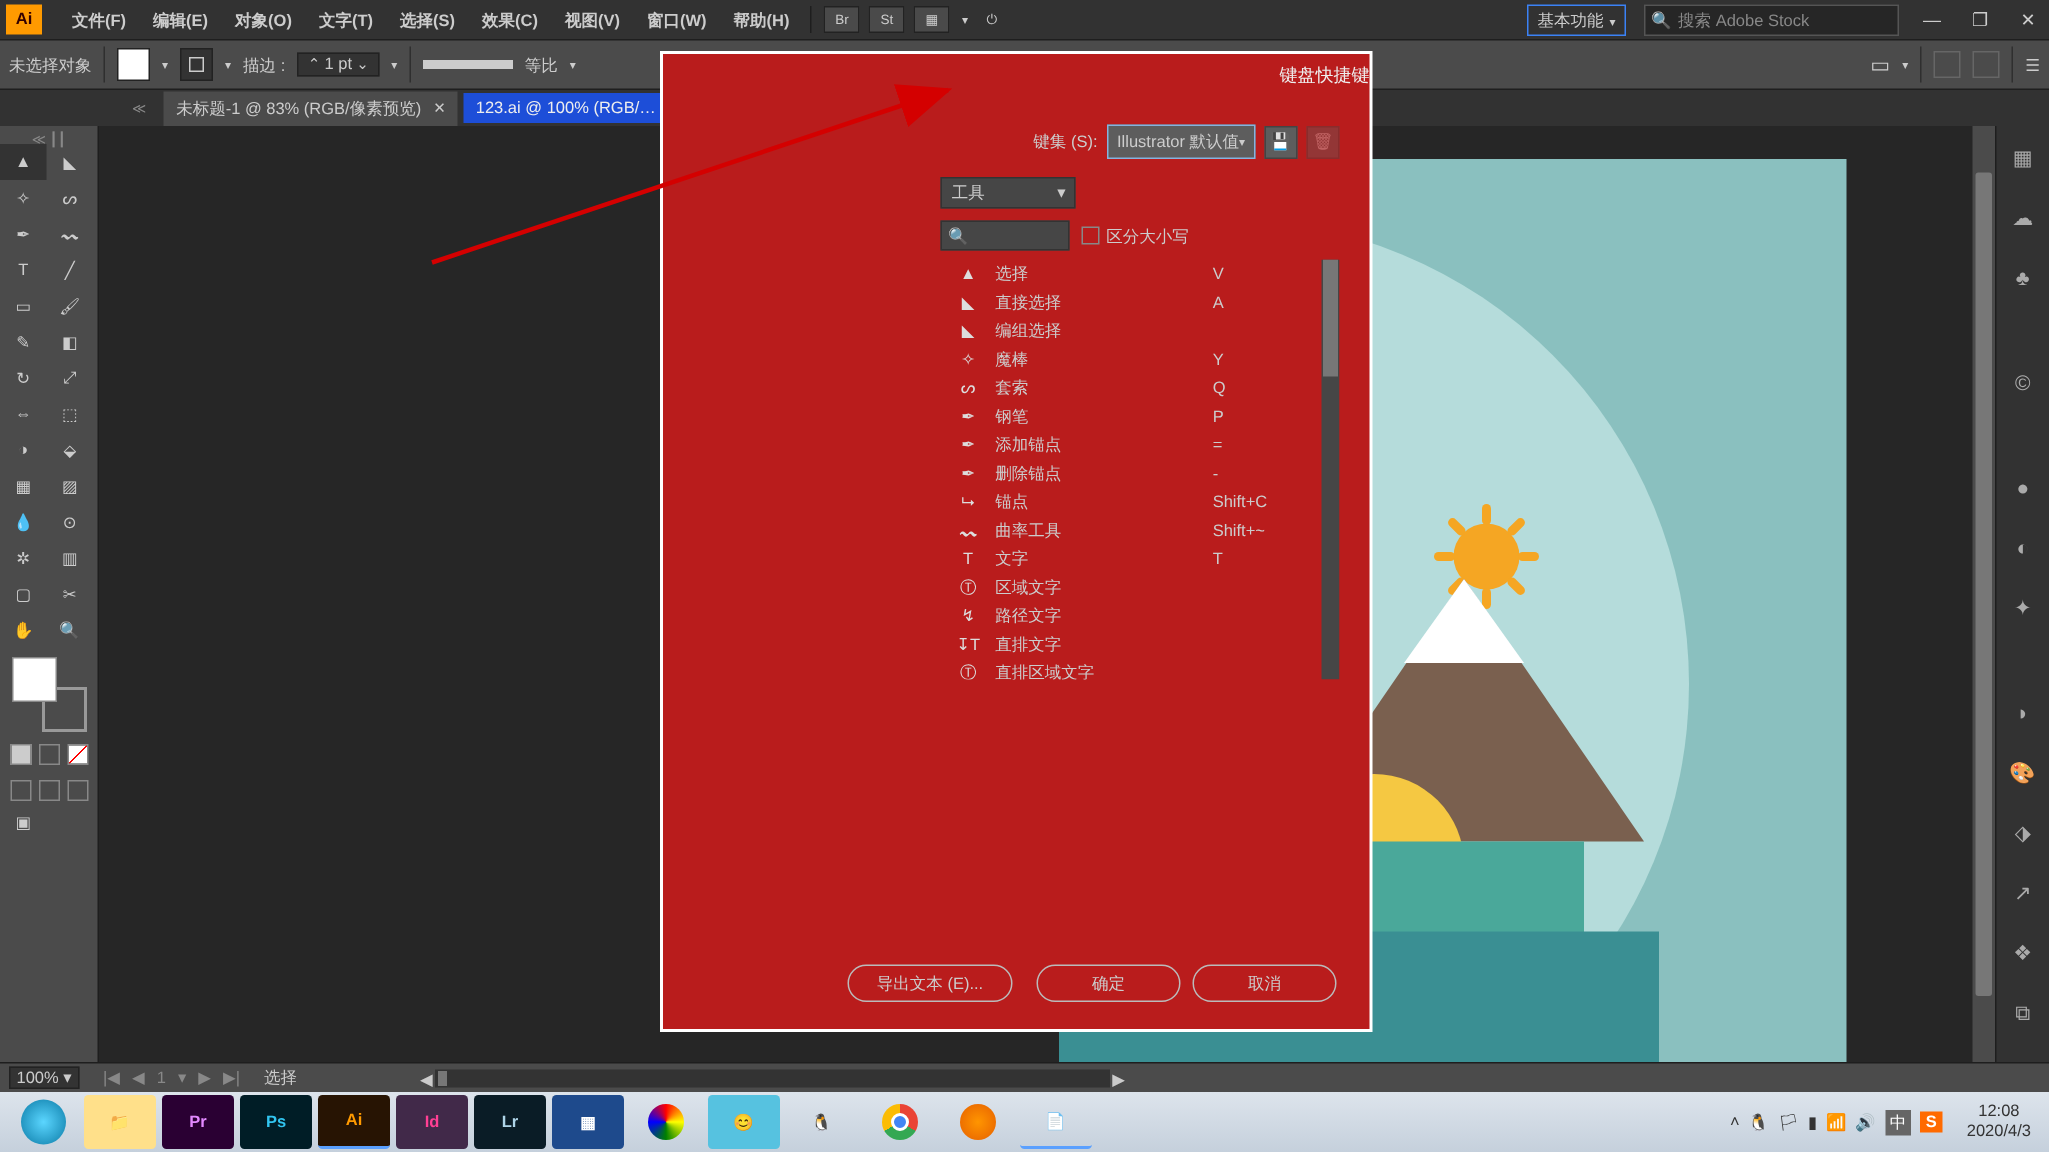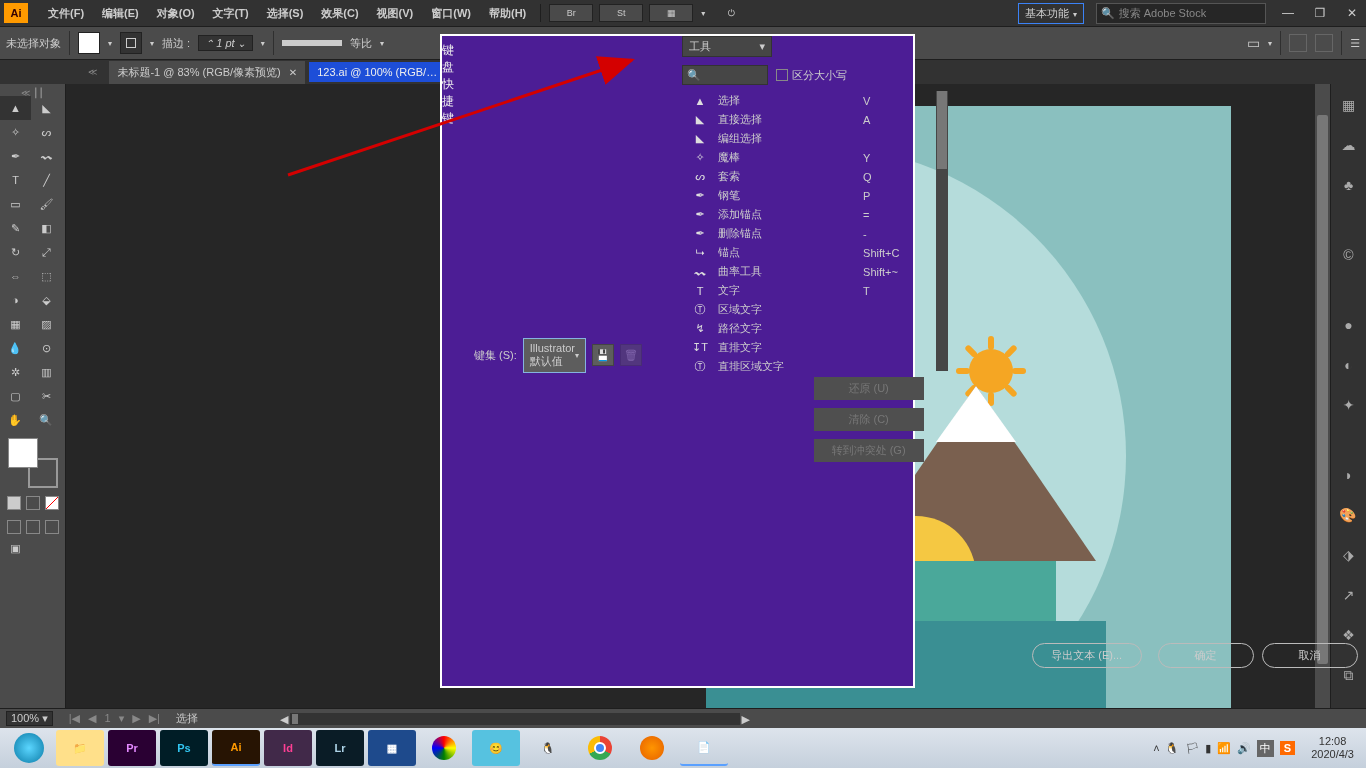--- a/index.html
+++ b/index.html
@@ -2,36 +2,36 @@
 <html><head>
 <meta charset="utf-8">
 <style>
   * { margin: 0; padding: 0; box-sizing: border-box; font-family: "Microsoft YaHei", sans-serif; font-size: 11px; }
   body { background: #323232; color: #ccc; width: 1366px; height: 768px; overflow: hidden; position: relative; }
   
   .menubar { height: 26px; background: #323232; display: flex; align-items: center; padding: 0 4px; gap: 2px; }
   .ai-logo { width: 24px; height: 20px; background: #ff9a00; color: #330000; font-weight: bold; display: inline-flex; align-items: center; justify-content: center; font-size: 11px; margin-right: 10px; }
   .menubar .mitem { padding: 2px 8px; color: #ccc; cursor: pointer; font-weight: bold; }
   .menubar .divider { width: 1px; height: 18px; background: #1e1e1e; margin: 0 4px; }
-  .menubar .iconbtn { width: 44px; height: 18px; background: #4a4a4a; margin: 0 2px; border: 1px solid #222; display: inline-flex; align-items:center; justify-content:center; font-size:9px;}
+  .menubar .iconbtn { width: 24px; height: 18px; background: #4a4a4a; margin: 0 2px; border: 1px solid #222; display: inline-flex; align-items:center; justify-content:center; font-size:9px;}
   .menubar .spacer { flex: 1; }
   .menubar .workspace { color: #ccc; padding: 2px 6px; border: 1px solid #3b82f6; margin-left: 18px; }
   .menubar .drop { font-size: 8px; margin-left: 4px;}
   .menubar .search { background: #262626; border: 1px solid #555; padding: 2px 4px; width: 170px; color: #888; margin-left: 10px; display:flex; align-items:center; gap:4px;}
   .winbtn { width: 20px; height: 14px; margin-left: 10px; color: #ccc; text-align:center; font-size:12px;}
   
   .optionsbar { height: 34px; background: #4b4b4b; border-top: 1px solid #1e1e1e; border-bottom: 1px solid #1e1e1e; display: flex; align-items: center; padding: 0 6px; gap: 8px; }
   .optionsbar .nosel { font-size: 11px; }
   .optionsbar .swatch { width: 22px; height: 22px; border: 1px solid #222; background: #fff; }
   .optionsbar .swatch2 { width: 22px; height: 22px; border: 1px solid #222; background: #333; position:relative;}
   .optionsbar .swatch2::after { content:""; position:absolute; inset:5px; border:1px solid #ccc;}
   .optionsbar .drop8 { font-size: 8px; }
   .optionsbar .stroke-line { width: 60px; height: 6px; background: #ccc; }
   .optionsbar .sep { width: 1px; height: 24px; background: #2f2f2f; }
-  .optionsbar .numbox { background: #333; border: 1px solid #222; padding: 1px 6px; font-size: 10px; font-style: italic; }
+  .optionsbar .numbox { background: #333; border: 1px solid #222; padding: 1px 6px; font-size: 10px; }
   .optionsbar .rspacer { flex: 1; }
   .optionsbar .prefbtn { width: 18px; height: 18px; border: 1px solid #666; }
   .optionsbar .hamb { color: #ccc; }
   
   .tabstrip { height: 24px; background: #323232; display: flex; padding-left: 80px; align-items: center; gap: 4px; }
   .tabstrip .arrow { padding: 0 8px; color: #888; font-size: 9px;}
   .tabstrip .tab { background: #4b4b4b; padding: 4px 8px; font-size: 11px; color: #ccc; display: inline-flex; align-items: center; gap: 8px; }
   .tabstrip .tab.active { background: #1d4ed8; color: #eee;}
   .tabstrip .tab .close { font-size: 10px; color: #ccc; }
   
@@ -77,21 +77,21 @@
   .statusbar .hscroll .hthumb { position:absolute; top:1px; bottom:1px; left:2px; width:6px; background:#777;}
   
   .taskbar { position: absolute; left:0; right:0; bottom:0; height: 40px; background: linear-gradient(#dde4ec,#c5d0dc); display:flex; align-items:center; padding: 0 6px; gap: 4px;}
   .taskbar .tkicon { width: 48px; height: 36px; display:flex; align-items:center; justify-content:center; border-radius:3px; font-size:11px; font-weight:bold;}
   .taskbar .tspacer { flex:1;}
   .taskbar .tray { display:flex; align-items:center; gap: 6px; color:#333; font-size:11px;}
   .taskbar .clock { text-align:center; line-height:1.2; margin-left:10px; margin-right:6px;}
   
   
   .dialog-wrap { position:absolute; top:34px; left:440px; width:475px; height:654px; background:#fff; padding:2px;}
-  .dialog { width:100%; height:100%; background:#4c1d95; color:#ccc; display:flex; flex-direction:row;}
+  .dialog { width:100%; height:100%; background:#b91c1c; color:#ccc; display:flex; flex-direction:column;align-items:flex-end;}
   .dialog-title { text-align:center; padding: 6px 0 24px 0; font-size:12px; color:#eee;}
   .dlg-row { display:flex; align-items:center; padding: 0 20px; gap: 6px; margin-bottom: 12px;}
   .dlg-row label { white-space: nowrap;}
   .dlg-combo { flex:1; background:#5d5d5d; border:1px solid #85b3df; padding: 3px 6px; display:flex; justify-content:space-between; align-items:center;}
   .dlg-combo span.arw { font-size:8px;}
   .dlg-iconbtn { width:22px; height:22px; background:#5d5d5d; border:1px solid #444; display:flex; align-items:center; justify-content:center;}
   .dlg-iconbtn.disabled { opacity: .4;}
   .dlg-sub { padding: 0 20px;}
   .mini-combo { width:90px; background:#464646; border:1px solid #333; padding: 2px 6px; display:flex; justify-content:space-between; align-items:center; margin-bottom: 8px;}
   .search-row { display:flex; align-items:center; gap: 8px; margin-bottom: 6px;}
@@ -440,25 +440,20 @@
               <div class="ico">Ⓣ</div>
     <div class="cmd">直排区域文字</div>
     <div class="sc"></div>
     <div class="sym"></div>
             </div>
           </div>
         <div class="list-scroll">
             <div class="lthumb"></div>
           </div>
       </div>
-      <div class="btns-col">
-        <div class="btn-disabled">还原 (U)</div>
-        <div class="btn-disabled">清除 (C)</div>
-        <div class="btn-disabled">转到冲突处 (G)</div>
-      </div>
     </div>
     <div class="bottom-btns">
       <div class="pill wide">导出文本 (E)...</div>
       <div class="bottom-spacer"></div>
       <div class="pill">确定</div>
       <div class="pill">取消</div>
     </div>
   </div>
 </div>
 

